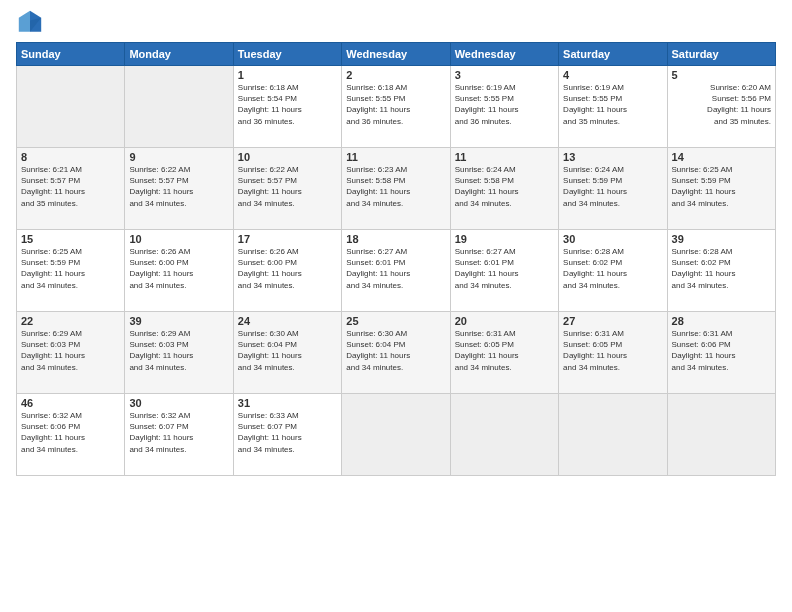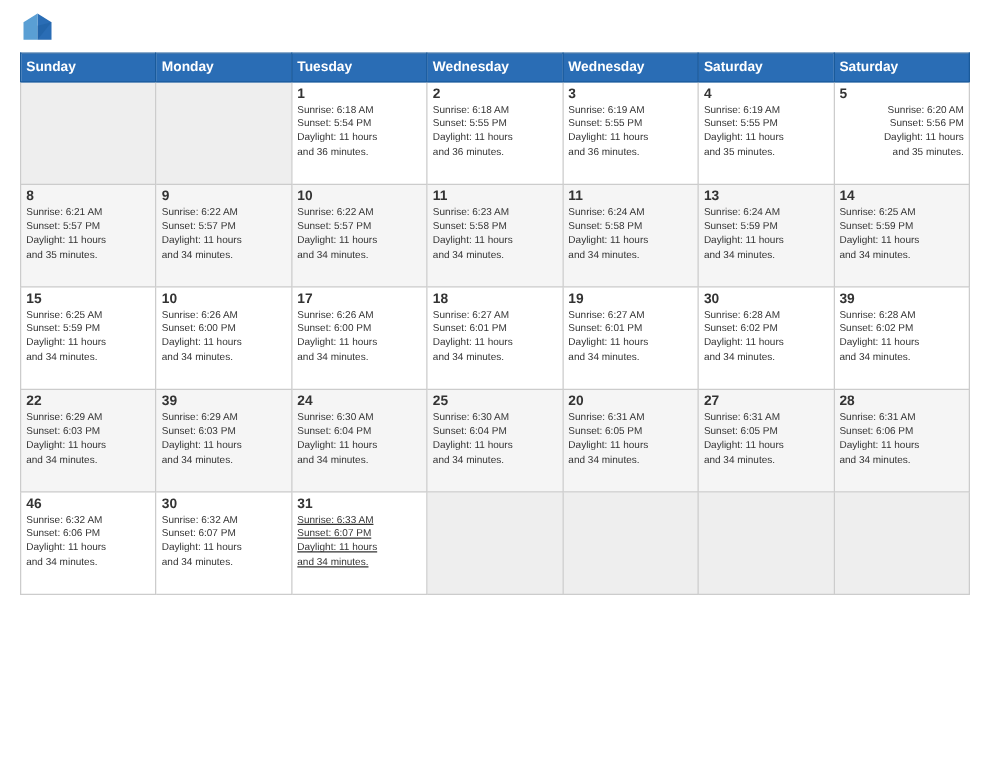--- a/index.html
+++ b/index.html
@@ -335,21 +335,21 @@
           </td>
           <td>
             <span class="day-num">30</span>
             <div class="day-info" style="white-space: pre-line;">Sunrise: 6:32 AM
 Sunset: 6:07 PM
 Daylight: 11 hours
 and 34 minutes.</div>
           </td>
           <td>
             <span class="day-num">31</span>
-            <div class="day-info" style="white-space: pre-line; text-decoration: underline;">Sunrise: 6:33 AM
+            <div class="day-info" style="white-space: pre-line;">Sunrise: 6:33 AM
 Sunset: 6:07 PM
 Daylight: 11 hours
 and 34 minutes.</div>
           </td>
           <td class="empty"></td>
           <td class="empty"></td>
           <td class="empty"></td>
           <td class="empty"></td>
         </tr>
       </tbody>

